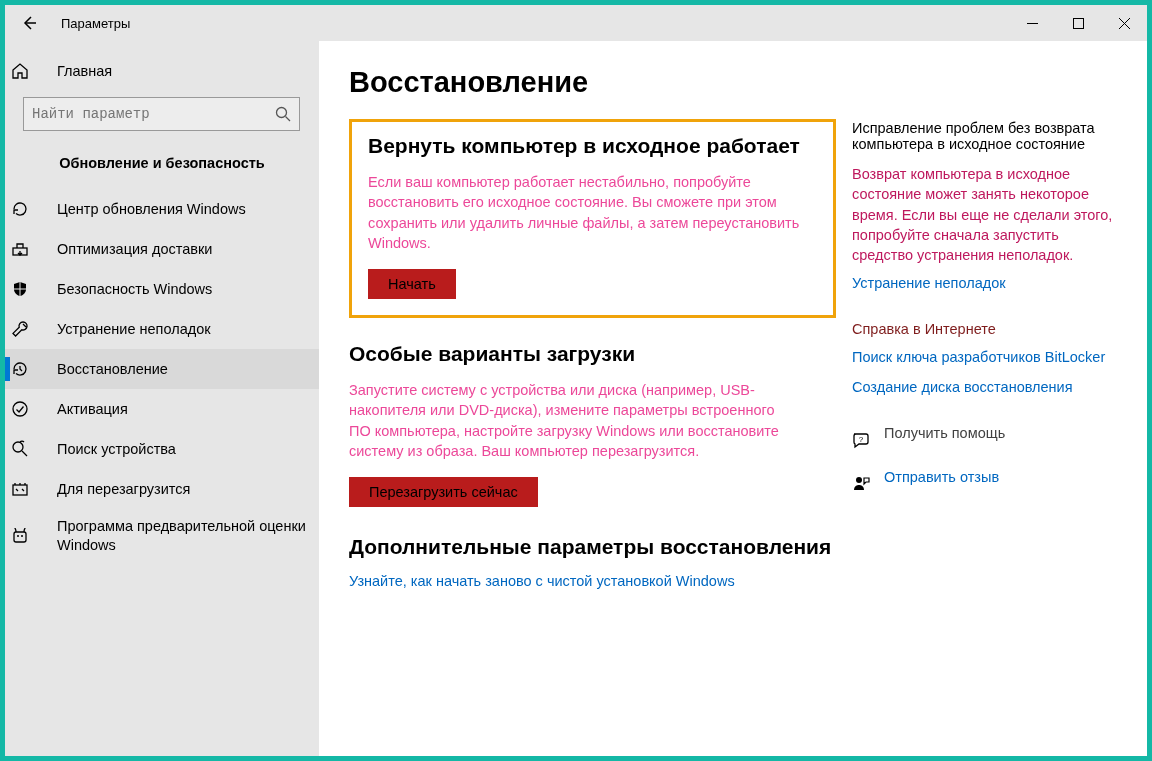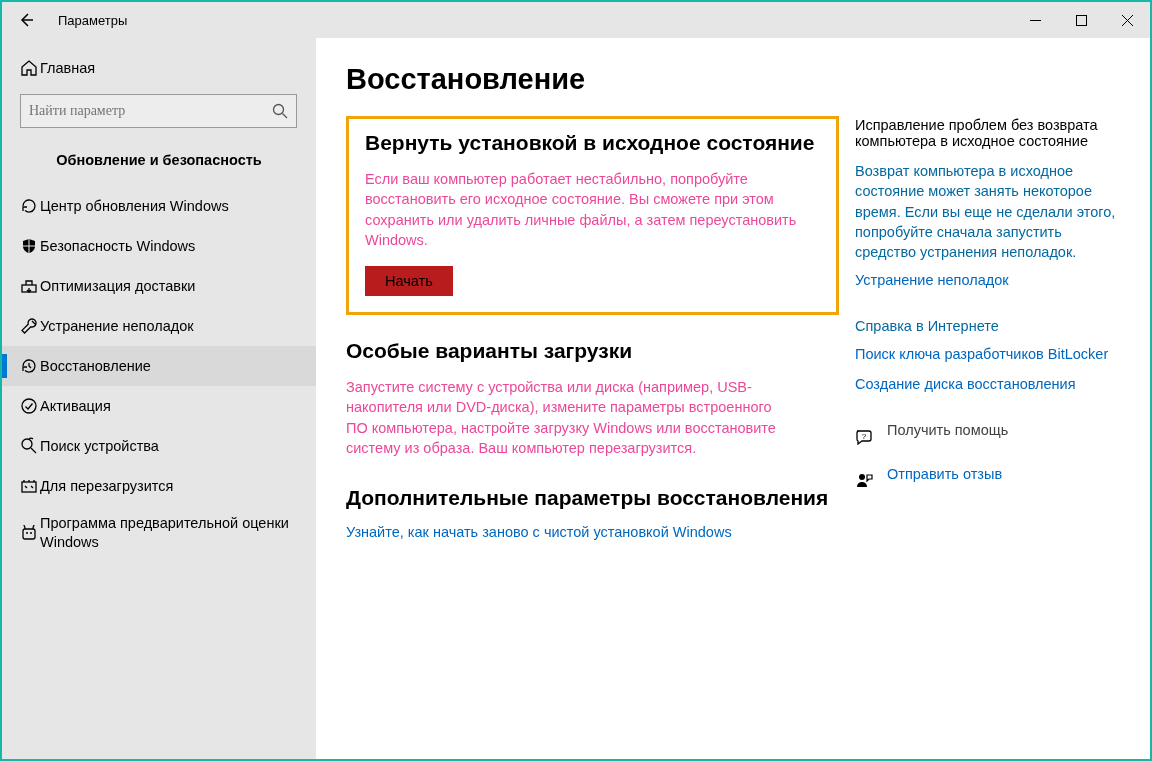--- a/index.html
+++ b/index.html
@@ -9,21 +9,21 @@
     font-size: 14px;
     color: #000;
     background: #fff;
     overflow: hidden;
   }
   .window {
     width: 1152px;
     height: 761px;
     display: flex;
     flex-direction: column;
-    border: 2px solid #14b8a6;
+    border: 5px solid #14b8a6;
     position: relative;
   }
   
   .titlebar {
     height: 36px;
     display: flex;
     align-items: center;
     background: #e6e6e6;
     color: #000;
     font-size: 13px;
@@ -54,22 +54,22 @@
     width: 314px;
     background: #e6e6e6;
     display: flex;
     flex-direction: column;
     padding-top: 10px;
   }
   .home-row, .nav-item {
     display: flex;
     align-items: center;
     height: 40px;
-    padding-left: 18px;
-    gap: 2px;
+    padding-left: 6px;
+    gap: 28px;
     cursor: default;
     font-size: 14.5px;
   }
   .selected-indicator {
     position: relative;
   }
   .nav-item.selected::before {
     content: "";
     position: absolute;
     left: 0;
@@ -90,21 +90,21 @@
     background: #ededed;
     border: 1px solid #999;
     padding: 0 8px;
   }
   .search input {
     flex: 1;
     border: none;
     background: transparent;
     font-size: 14px;
     outline: none;
-    font-family: Liberation Serif, serif;
+    font-family: Liberation Mono, monospace;
   }
   .search svg { width: 16px; height: 16px; fill: #555; }
   .category-title {
     font-weight: 700;
     font-size: 14.5px;
     padding: 10px 18px 18px 18px;
     text-align: center;
   }
 
   
@@ -133,22 +133,22 @@
     border: none;
     padding: 7px 20px;
     font-size: 14.5px;
     font-family: inherit;
   }
   .section { margin-bottom: 28px; }
   .link { color: #0067c0; font-size: 14.5px; cursor: pointer; }
 
   
   .aside { width: 265px; margin-left: 16px; padding-top: 54px;}
-  .aside-h { font-size: 14.5px; font-weight: 400; margin-bottom: 12px; color:#0369a1; }
-  .aside-p { font-size: 14.5px; color:#0369a1; line-height: 1.4; margin-bottom: 10px;}
+  .aside-h { font-size: 14.5px; font-weight: 400; margin-bottom: 12px; color:#7f1d1d; }
+  .aside-p { font-size: 14.5px; color:#be185d; line-height: 1.4; margin-bottom: 10px;}
   .aside .link { display:block; margin-bottom: 14px; }
   .aside-section { margin-bottom: 30px; }
   .aside-icon-row { display:flex; align-items:center; gap:14px; margin-bottom:14px;}
   .aside-icon-row .ico { width:18px; height:18px; display:flex; align-items:center; justify-content:center;}
   .aside-icon-row .ico svg { width:18px; height:18px;}
 </style>
 </head>
 <body>
 
 <div class="window">
@@ -208,35 +208,35 @@
             <svg viewBox="0 0 18 18">
               <path d="M3 9a6 6 0 1 1 2 4.5" fill="none" stroke="#000" stroke-width="1.3"></path>
               <path d="M3 14v-4h4" fill="none" stroke="#000" stroke-width="1.3"></path>
             </svg>
           </span>
         <span>Центр обновления Windows</span>
       </div>
       <div class="nav-item selected-indicator">
         <span class="nav-icon">
             <svg viewBox="0 0 18 18">
-              <path d="M9 2 L15 4 V9 C15 13 12 15.5 9 16 C6 15.5 3 13 3 9 V4 Z" fill="#000"></path>
-              <path d="M9 2 V16 M3 9 H15" stroke="#e6e6e6" stroke-width="1"></path>
-            </svg>
-          </span>
-        <span>Безопасность Windows</span>
-      </div>
-      <div class="nav-item selected-indicator">
-        <span class="nav-icon">
-            <svg viewBox="0 0 18 18">
               <rect x="2" y="8" width="14" height="7" fill="none" stroke="#000" stroke-width="1.3"></rect>
               <path d="M6 8 V4 H12 V8" fill="none" stroke="#000" stroke-width="1.3"></path>
               <path d="M9 11 V15 M7 13 L9 15 L11 13" fill="none" stroke="#000" stroke-width="1.3"></path>
             </svg>
           </span>
         <span>Оптимизация доставки</span>
+      </div>
+      <div class="nav-item selected-indicator">
+        <span class="nav-icon">
+            <svg viewBox="0 0 18 18">
+              <path d="M9 2 L15 4 V9 C15 13 12 15.5 9 16 C6 15.5 3 13 3 9 V4 Z" fill="#000"></path>
+              <path d="M9 2 V16 M3 9 H15" stroke="#e6e6e6" stroke-width="1"></path>
+            </svg>
+          </span>
+        <span>Безопасность Windows</span>
       </div>
       <div class="nav-item selected-indicator">
         <span class="nav-icon">
             <svg viewBox="0 0 18 18">
               <path d="M12 2a4 4 0 0 0-3.8 5.2L2 13.4 4.6 16l6.2-6.2A4 4 0 1 0 12 2z M12 4l3 3" fill="none" stroke="#000" stroke-width="1.3"></path>
             </svg>
           </span>
         <span>Устранение неполадок</span>
       </div>
       <div class="nav-item selected selected-indicator">
@@ -289,28 +289,29 @@
           </span>
         <span style="line-height:1.3">Программа предварительной оценки Windows</span>
       </div>
     </div>
 
     <div class="content">
       <div class="main">
         <div class="page-title">Восстановление</div>
 
         <div class="highlight-box">
-          <div class="section-h">Вернуть установкой в исходное состояние</div>
+          <div class="section-h">Вернуть компьютер в исходное работает</div>
           <div class="section-p">Если ваш компьютер работает нестабильно, попробуйте восстановить его исходное состояние. Вы сможете при этом сохранить или удалить личные файлы, а затем переустановить Windows.</div>
           <button class="btn">Начать</button>
         </div>
 
         <div class="section">
           <div class="section-h">Особые варианты загрузки</div>
           <div class="section-p">Запустите систему с устройства или диска (например, USB-накопителя или DVD-диска), измените параметры встроенного ПО компьютера, настройте загрузку Windows или восстановите систему из образа. Ваш компьютер перезагрузится.</div>
+          <button class="btn">Перезагрузить сейчас</button>
         </div>
 
         <div class="section">
           <div class="section-h">Дополнительные параметры восстановления</div>
           <span class="link">Узнайте, как начать заново с чистой установкой Windows</span>
         </div>
       </div>
 
       <div class="aside">
         <div class="aside-section">

